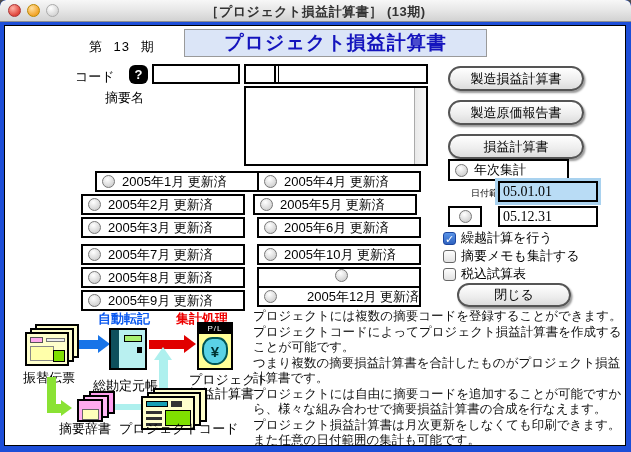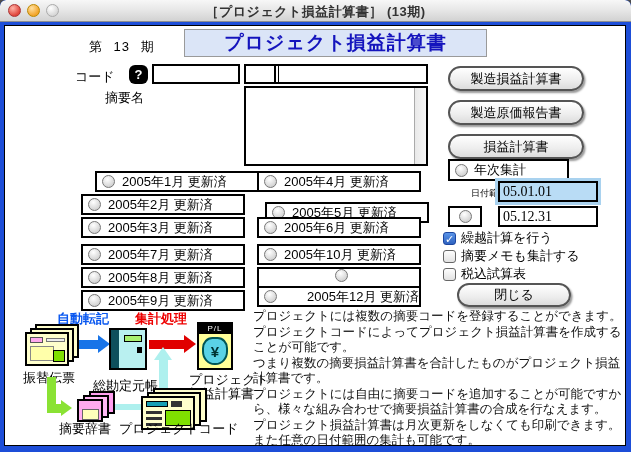--- a/index.html
+++ b/index.html
@@ -91,21 +91,21 @@
     font-size:11px; font-weight:bold; color:#fff;
   }
   .checkbox.checked { background:linear-gradient(#5a94e8,#2f63c0); border-color:#1c46a0; }
   
   .month-box {
     position:absolute; width:164px; height:21px; background:#fff; border:2px solid #000;
     display:flex; align-items:center; gap:7px; padding-left:5px; font-size:13px;
     white-space:nowrap; cursor:pointer;
   }
   
-  .diag-lbl { font-size:13px; font-weight:bold; }
+  .diag-lbl { font-size:13px; font-weight:bold;margin-left:41px; }
   .auto-lbl { left:52px;  top:284px; color:#0a58f0; }
   .agg-lbl  { left:130px; top:284px; color:#ee0000; }
   .node-lbl { font-size:13px; color:#000; }
   .sheet, .pane { position:absolute; border:2px solid #000; background:#ffffcc; }
   
   .icon-slip { left:20px; top:298px; width:54px; height:44px; }
   .icon-slip .s1 { left:10px; top:0; width:44px; height:34px; }
   .icon-slip .s2 { left:5px;  top:4px; width:44px; height:34px; }
   .icon-slip .s3 { left:0;  top:8px; width:44px; height:34px; }
   .slip-pink { position:absolute; left:3px; top:3px; width:13px; height:6px; background:#ffaaee; border:1px solid #555; }
@@ -247,21 +247,21 @@
         <span>2005年8月 更新済</span>
       </div>
     <div class="month-box" style="left:76px; top:264px;">
         <span class="radio"></span>
         <span>2005年9月 更新済</span>
       </div>
     <div class="month-box" style="left:252px; top:145px;">
         <span class="radio"></span>
         <span>2005年4月 更新済</span>
       </div>
-    <div class="month-box" style="left:260px; top:168px;margin-top:8px;">
+    <div class="month-box" style="left:248px; top:168px;">
         <span class="radio"></span>
         <span>2005年5月 更新済</span>
       </div>
     <div class="month-box" style="left:252px; top:191px;">
         <span class="radio"></span>
         <span>2005年6月 更新済</span>
       </div>
     <div class="month-box" style="left:252px; top:218px;align-items:center;">
         <span class="radio"></span>
         <span>2005年10月 更新済</span>

